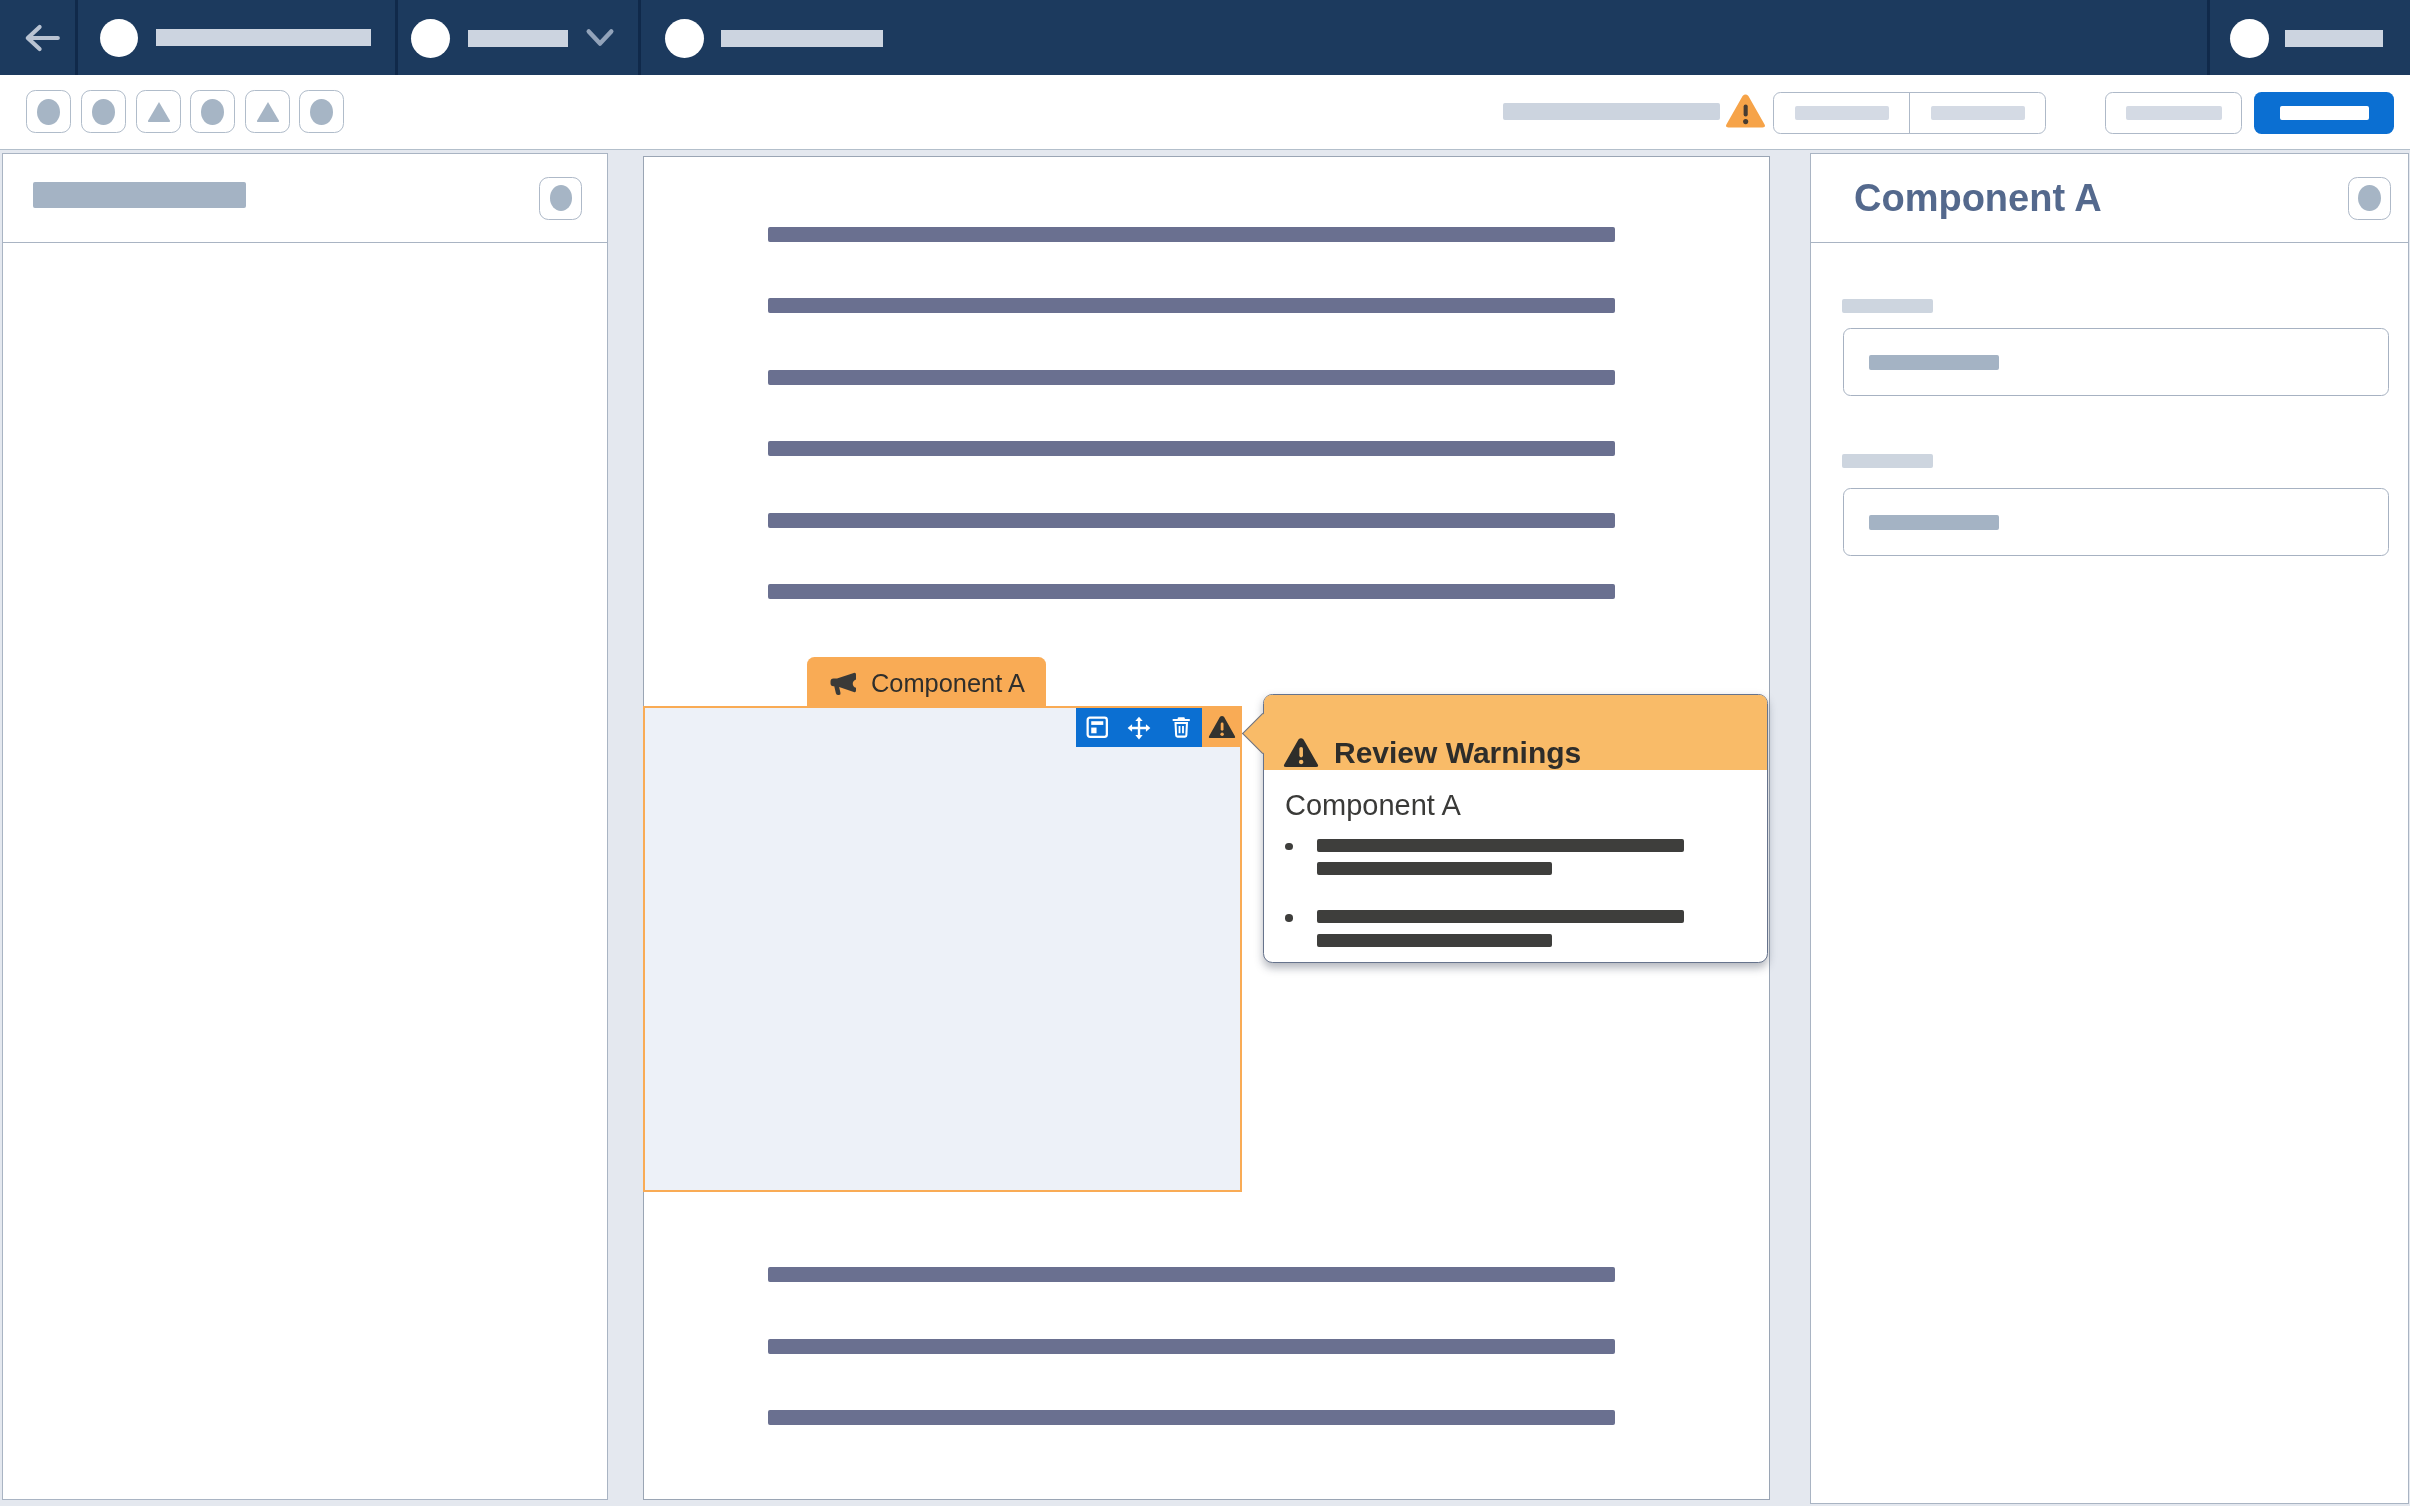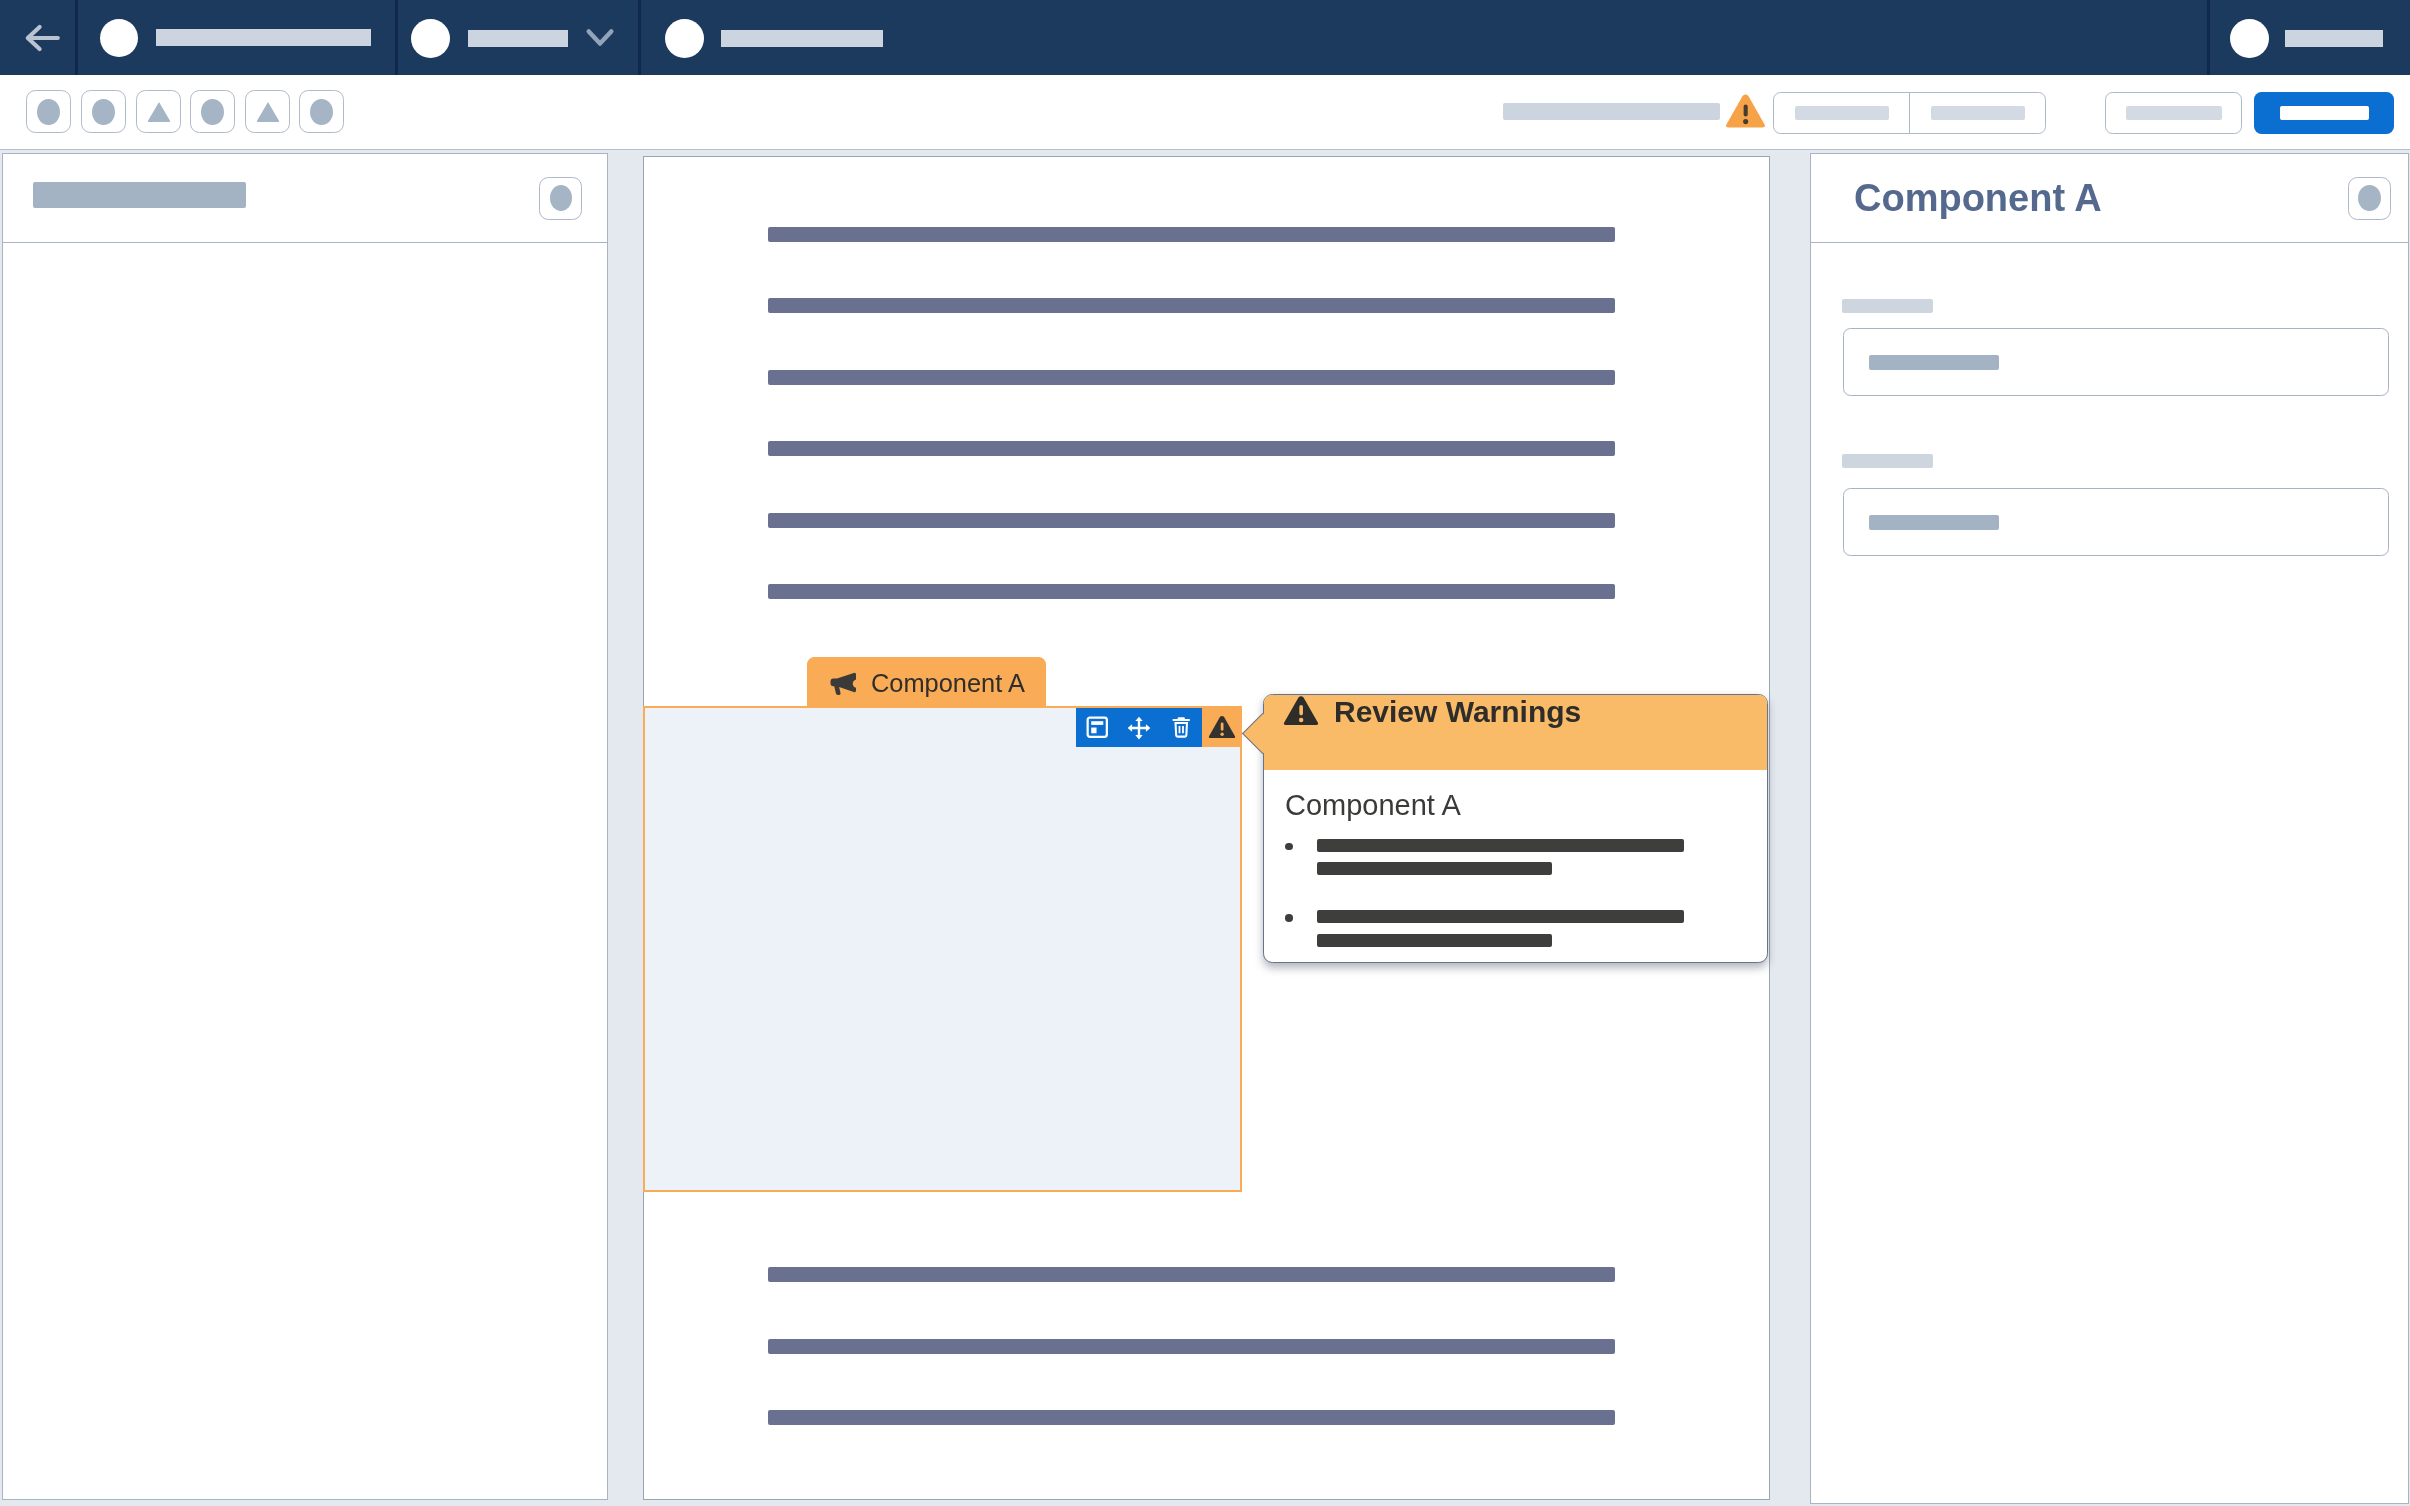--- a/index.html
+++ b/index.html
@@ -56,21 +56,21 @@
   .ct-blue{display:flex;background:#0b6fd2;}
   .ct-btn{width:42px;height:39px;display:flex;align-items:center;justify-content:center;}
   .ct-warn{width:40px;height:39px;background:#f9ab55;display:flex;align-items:center;justify-content:center;}
 
   
   .popover{position:absolute;left:1263px;top:694px;width:505px;height:269px;background:#fff;
            border:1.9px solid #66738c;border-radius:9.4px;box-shadow:0 4.7px 8.5px rgba(40,50,70,.35);
            box-sizing:border-box;z-index:5;}
   .pop-arrow{position:absolute;left:-16px;top:23.5px;width:28px;height:28px;background:#f9bb68;
              border-left:1.9px solid #66738c;border-bottom:1.9px solid #66738c;transform:rotate(45deg);}
-  .pop-header{height:75px;background:#f9bb68;border-radius:7.5px 7.5px 0 0;display:flex;align-items:flex-start;
+  .pop-header{height:75px;background:#f9bb68;border-radius:7.5px 7.5px 0 0;display:flex;align-items:flex-end;
               padding-left:19px;gap:15px;font-size:30px;font-weight:600;color:#2e2d2a;position:relative;}
   .pop-body{padding:19px 21px 0 21px;}
   .pop-heading{font-size:29px;color:#3a3a38;margin:0 0 17px 0;font-weight:400;}
   .pop-item{display:flex;gap:24.5px;margin-bottom:24.5px;}
   .dot{width:7.5px;height:7.5px;border-radius:50%;background:#3e3e3c;margin-top:3.8px;flex:none;}
   .pop-line{height:13px;background:#3e3e3c;border-radius:1.9px;margin-bottom:10.4px;}
 </style>
 </head>
 <body>
 

